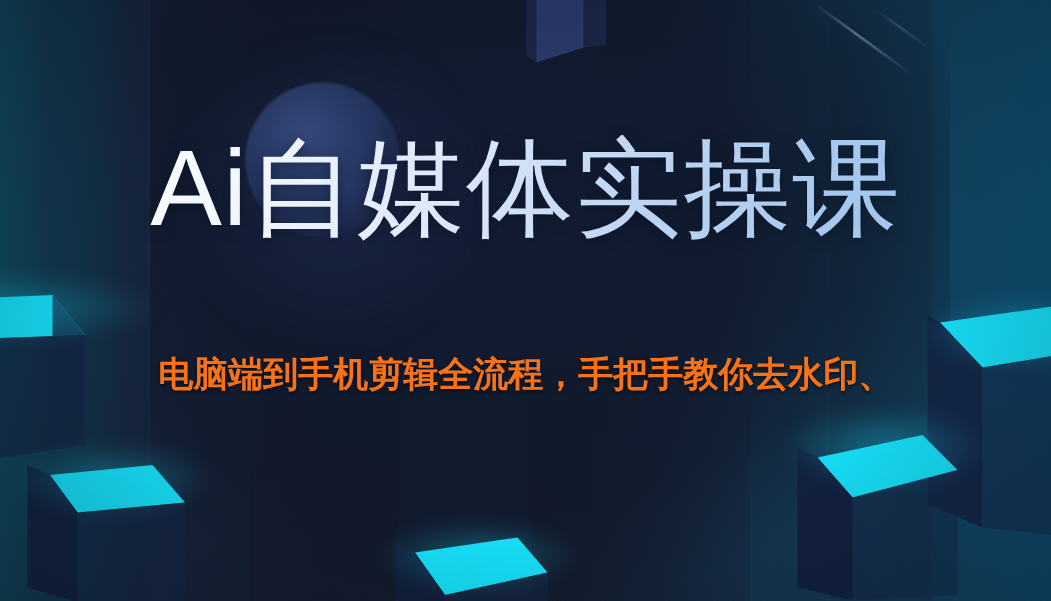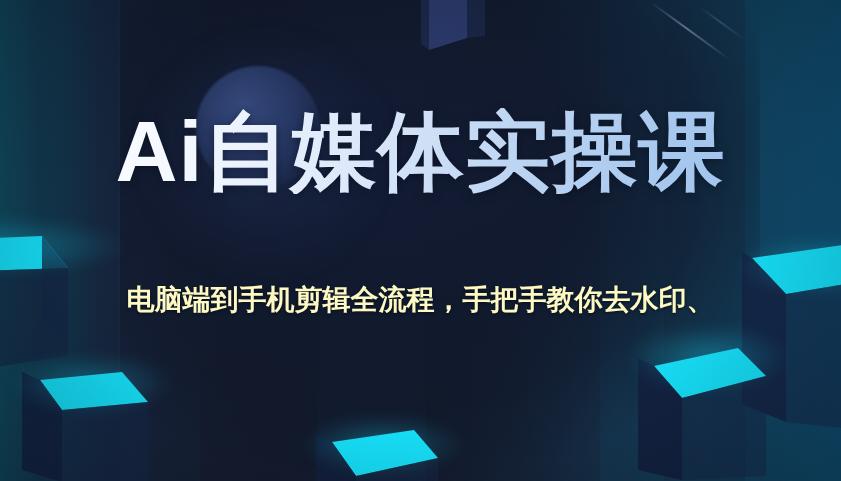--- a/index.html
+++ b/index.html
@@ -84,21 +84,21 @@
 
   
   .title {
     position: absolute;
     left: 0; right: 0;
     top: 108px;
     text-align: center;
     font-size: 86px;
     line-height: 1;
     letter-spacing: 1px;
-    font-weight: 700;
+    font-weight: 400;
     white-space: nowrap;
     background: linear-gradient(100deg,
         #ffffff 0%,
         #f4f8ff 22%,
         #dde8fa 42%,
         #bcd4f2 62%,
         #a6c7ee 80%,
         #9dc2ec 100%);
     -webkit-background-clip: text;
     background-clip: text;
@@ -110,21 +110,21 @@
   .subtitle {
     position: absolute;
     left: 50%;
     transform: translateX(-50%);
     top: 278px;
     width: 720px;
     text-align: center;
     font-size: 28px;
     line-height: 1.55;
     font-weight: 700;
-    color: #fef9c3;
+    color: #f97316;
     text-shadow: 0 1px 3px rgba(3,12,26,0.8);
   }
 </style>
 </head>
 <body>
 
 <div id="stage">
 
   <div class="bg-base"></div>
 

